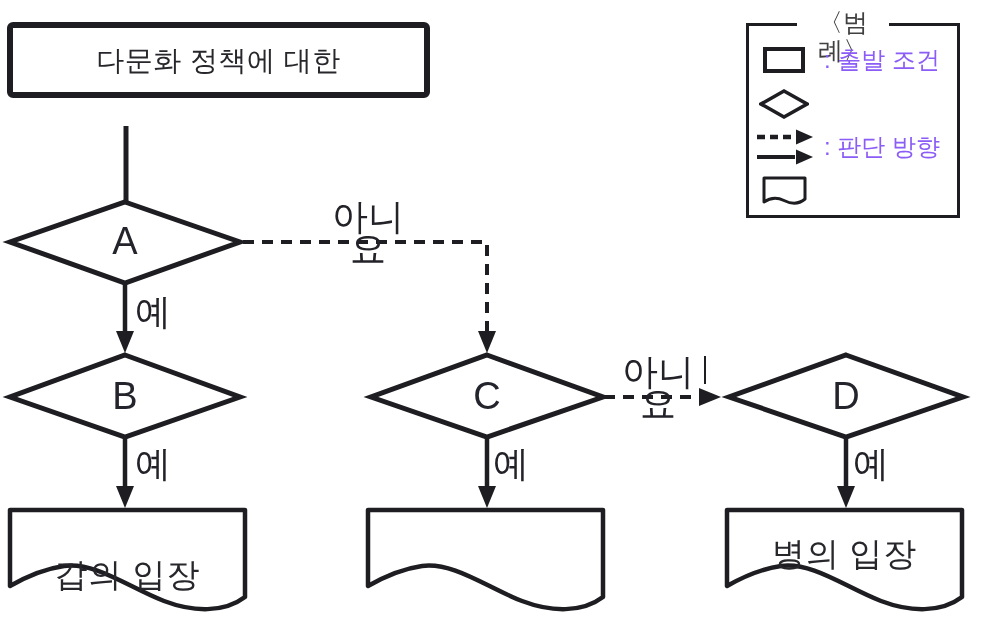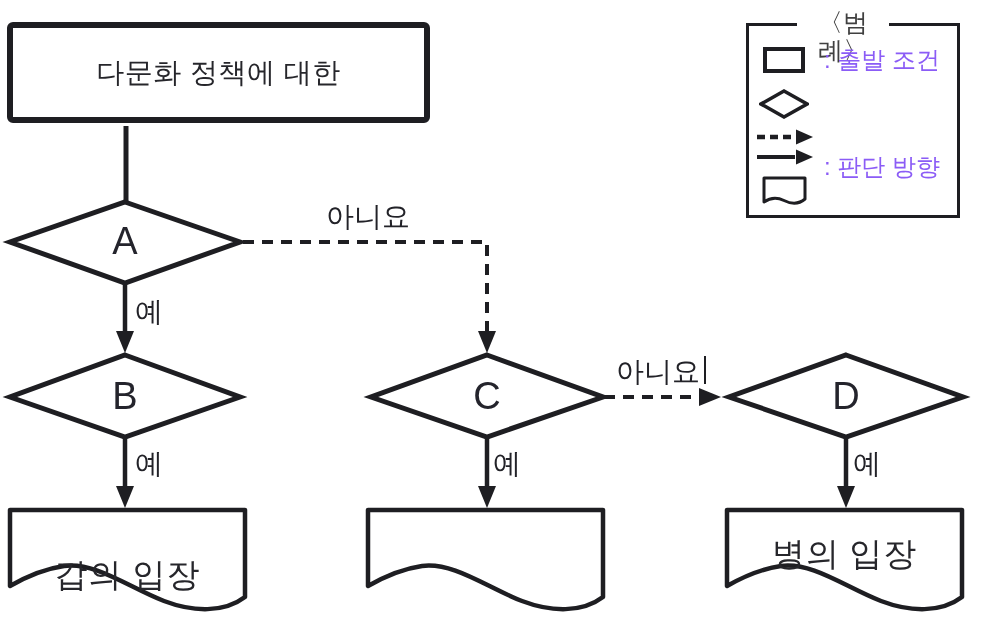--- a/index.html
+++ b/index.html
@@ -10,32 +10,32 @@
     font-family:"Liberation Sans","DejaVu Sans",sans-serif;
     color:#26262b;
     overflow:hidden;
   }
   .stage svg{position:absolute;left:0;top:0;}
   .shape{stroke:#1e1e22;fill:#ffffff;}
   .edge{stroke:#1e1e22;fill:none;}
   .ah{fill:#1e1e22;stroke:none;}
   .abs{position:absolute;}
   .start-node{
-    left:7px;top:22px;width:423px;height:101px;
+    left:7px;top:22px;width:423px;height:76px;
     border:6px solid #1e1e22;border-radius:6px;
     box-sizing:border-box;
     display:flex;flex-direction:column;justify-content:center;align-items:center;
     font-size:28px;line-height:35px;letter-spacing:.5px;
     text-align:center;background:#ffffff;
   }
   .diamond-label{
     width:100px;text-align:center;
     font-size:38px;line-height:40px;color:#24242c;
   }
-  .edge-label{font-size:28px;line-height:32px;color:#222228;}
+  .edge-label{font-size:36px;line-height:32px;color:#222228;}
   .edge-label.centered{width:96px;text-align:center;}
   .result-label{
     width:235px;text-align:center;
     font-size:33px;line-height:36px;letter-spacing:1px;margin-top:28px;
   }
   .legend-box{
     left:746px;top:23px;width:214px;height:195px;
     border:3px solid #1e1e22;box-sizing:border-box;background:#ffffff;
   }
   .legend-title{
@@ -110,19 +110,19 @@
   <svg class="abs" style="left:759px;top:89px;" width="50" height="30" viewBox="0 0 50 30">
     <polygon points="25,2 48,15 25,28 2,15" fill="#ffffff" stroke="#1e1e22" stroke-width="3.5"></polygon>
   </svg>
 
   <svg class="abs" style="left:755px;top:129px;" width="60" height="36" viewBox="0 0 60 36">
     <path d="M2 8 H40" stroke="#1e1e22" stroke-width="4.5" stroke-dasharray="8 5" fill="none"></path>
     <path d="M58 8 L41 .5 V15.5 Z" fill="#1e1e22"></path>
     <path d="M2 28 H40" stroke="#1e1e22" stroke-width="4" fill="none"></path>
     <path d="M58 28 L41 20.5 V35.5 Z" fill="#1e1e22"></path>
   </svg>
-  <div class="abs legend-label" style="left:824px;top:133px;margin-top:20px;">: 판단 방향</div>
+  <div class="abs legend-label" style="left:824px;top:133px;">: 판단 방향</div>
 
   <svg class="abs" style="left:762px;top:176px;" width="46" height="31" viewBox="0 0 46 31">
     <path d="M2 26 V2 H43 V23 C36 29 29 28 22 24.5 C15 21 9 21 2 26 Z" fill="#ffffff" stroke="#1e1e22" stroke-width="3" stroke-linejoin="round"></path>
   </svg>
 
 </div>
 
 </body></html>

